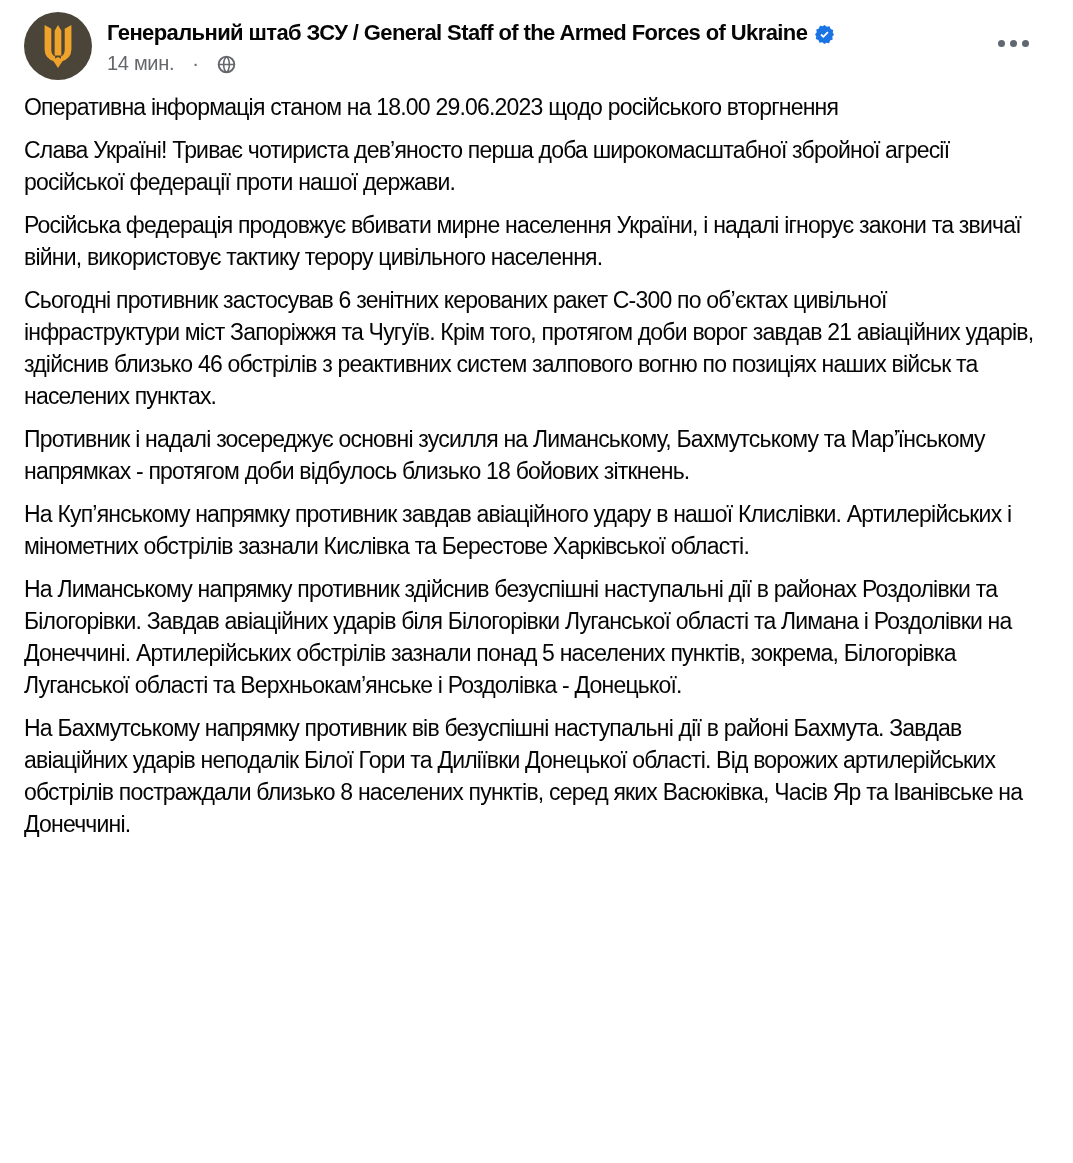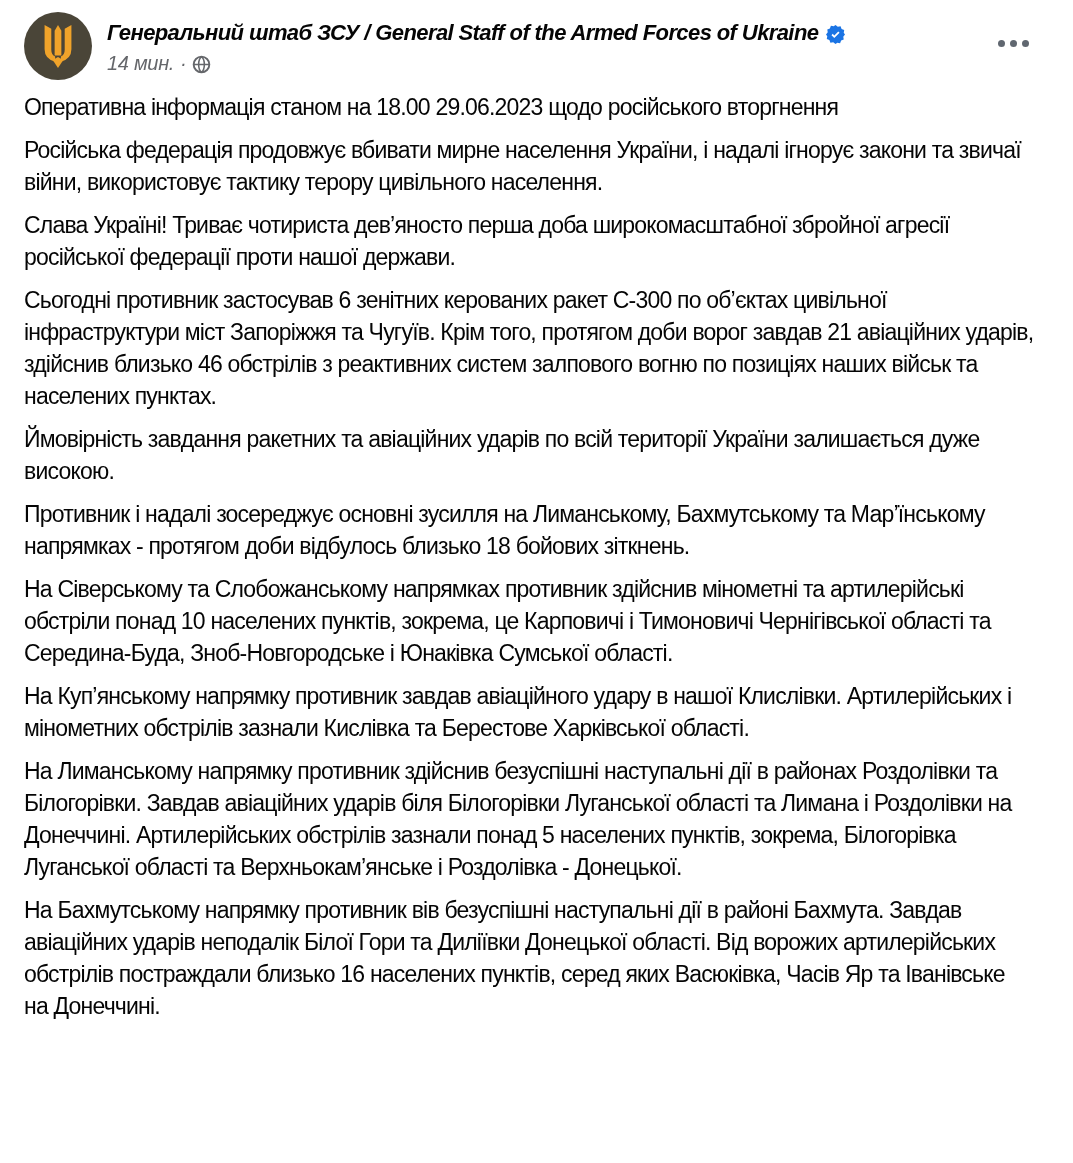--- a/index.html
+++ b/index.html
@@ -4,34 +4,34 @@
 <style>
   * { box-sizing: border-box; margin: 0; padding: 0; }
   html, body { background: #ffffff; }
   body {
     width: 1073px; height: 1163px; overflow: hidden; position: relative;
     font-family: "Liberation Sans", sans-serif;
     -webkit-font-smoothing: antialiased;
   }
   .post-card { width: 1073px; height: 1163px; background: #ffffff; overflow: hidden; }
 
-  .post-header { position: relative; display: flex; align-items: flex-start; padding: 12px 24px 0 24px; font-style: italic; }
+  .post-header { position: relative; display: flex; align-items: flex-start; padding: 12px 24px 0 24px; }
   .avatar {
     width: 68px; height: 68px; border-radius: 50%; background: #4a4538;
     flex: 0 0 68px; display: flex; align-items: center; justify-content: center;
     cursor: pointer;
   }
   .header-info { margin-left: 15px; padding-top: 7px; min-width: 0; }
   .name-row { display: flex; align-items: center; }
   .page-name {
     font-weight: bold; font-size: 22px; letter-spacing: -0.6px; color: #050505;
     white-space: nowrap; cursor: pointer; line-height: 28px;
   }
   .verified { margin-left: 8px; display: inline-flex; align-items: center; position: relative; top: 1px; }
-  .meta-row { display: flex; align-items: center; margin-top: 5px; color: #65676b; font-size: 20px; letter-spacing: -0.3px; }
+  .meta-row { display: flex; align-items: center; margin-top: 5px; color: #65676b; font-size: 20px; letter-spacing: -0.3px; gap: 12px; }
   .meta-row .timestamp { cursor: pointer; }
   .meta-row .sep { margin: 0 6px; }
   .globe { display: inline-flex; align-items: center; position: relative; top: 1px; }
 
   .more-btn {
     position: absolute; top: 34px; right: 38px;
     display: flex; gap: 5px; align-items: center; cursor: pointer; padding: 6px;
   }
   .more-btn i { width: 7px; height: 7px; border-radius: 50%; background: #606770; display: block; }
 
@@ -86,24 +86,22 @@
 
     <div class="more-btn" title="">
       <i></i>
       <i></i>
       <i></i>
     </div>
   </div>
 
   <div class="post-text" id="paragraphs">
       <p>Оперативна інформація станом на 18.00 29.06.2023 щодо російського вторгнення</p>
+      <p>Слава Україні! Триває чотириста дев’яносто перша доба широкомасштабної збройної агресії російської федерації проти нашої держави.</p>
       <p>Російська федерація продовжує вбивати мирне населення України, і надалі ігнорує закони та звичаї війни, використовує тактику терору цивільного населення.</p>
-      <p>Слава Україні! Триває чотириста дев’яносто перша доба широкомасштабної збройної агресії російської федерації проти нашої держави.</p>
       <p>Сьогодні противник застосував 6 зенітних керованих ракет С-300 по об’єктах цивільної інфраструктури міст Запоріжжя та Чугуїв. Крім того, протягом доби ворог завдав 21 авіаційних ударів, здійснив близько 46 обстрілів з реактивних систем залпового вогню по позиціях наших військ та населених пунктах.</p>
-      <p>Ймовірність завдання ракетних та авіаційних ударів по всій території України залишається дуже високою.</p>
       <p>Противник і надалі зосереджує основні зусилля на Лиманському, Бахмутському та Мар’їнському напрямках - протягом доби відбулось близько 18 бойових зіткнень.</p>
-      <p>На Сіверському та Слобожанському напрямках противник здійснив мінометні та артилерійські обстріли понад 10 населених пунктів, зокрема, це Карповичі і Тимоновичі Чернігівської області та Середина-Буда, Зноб-Новгородське і Юнаківка Сумської області.</p>
       <p>На Куп’янському напрямку противник завдав авіаційного удару в нашої Клислівки. Артилерійських і мінометних обстрілів зазнали Кислівка та Берестове  Харківської області.</p>
       <p>На Лиманському напрямку противник здійснив безуспішні наступальні дії в районах Роздолівки та Білогорівки. Завдав авіаційних ударів біля Білогорівки Луганської області та Лимана і Роздолівки на Донеччині. Артилерійських обстрілів зазнали понад 5 населених пунктів, зокрема, Білогорівка Луганської області та Верхньокам’янське і Роздолівка - Донецької.</p>
-      <p>На Бахмутському напрямку противник вів безуспішні наступальні дії в районі Бахмута. Завдав авіаційних ударів неподалік Білої Гори та Диліївки Донецької області. Від ворожих артилерійських обстрілів постраждали близько 16 населених пунктів, серед яких  Васюківка, Часів Яр та Іванівське на Донеччині.</p>
+      <p>На Бахмутському напрямку противник вів безуспішні наступальні дії в районі Бахмута. Завдав авіаційних ударів неподалік Білої Гори та Диліївки Донецької області. Від ворожих артилерійських обстрілів постраждали близько 8 населених пунктів, серед яких  Васюківка, Часів Яр та Іванівське на Донеччині.</p>
     </div>
 
 </div>
 
 </body></html>

